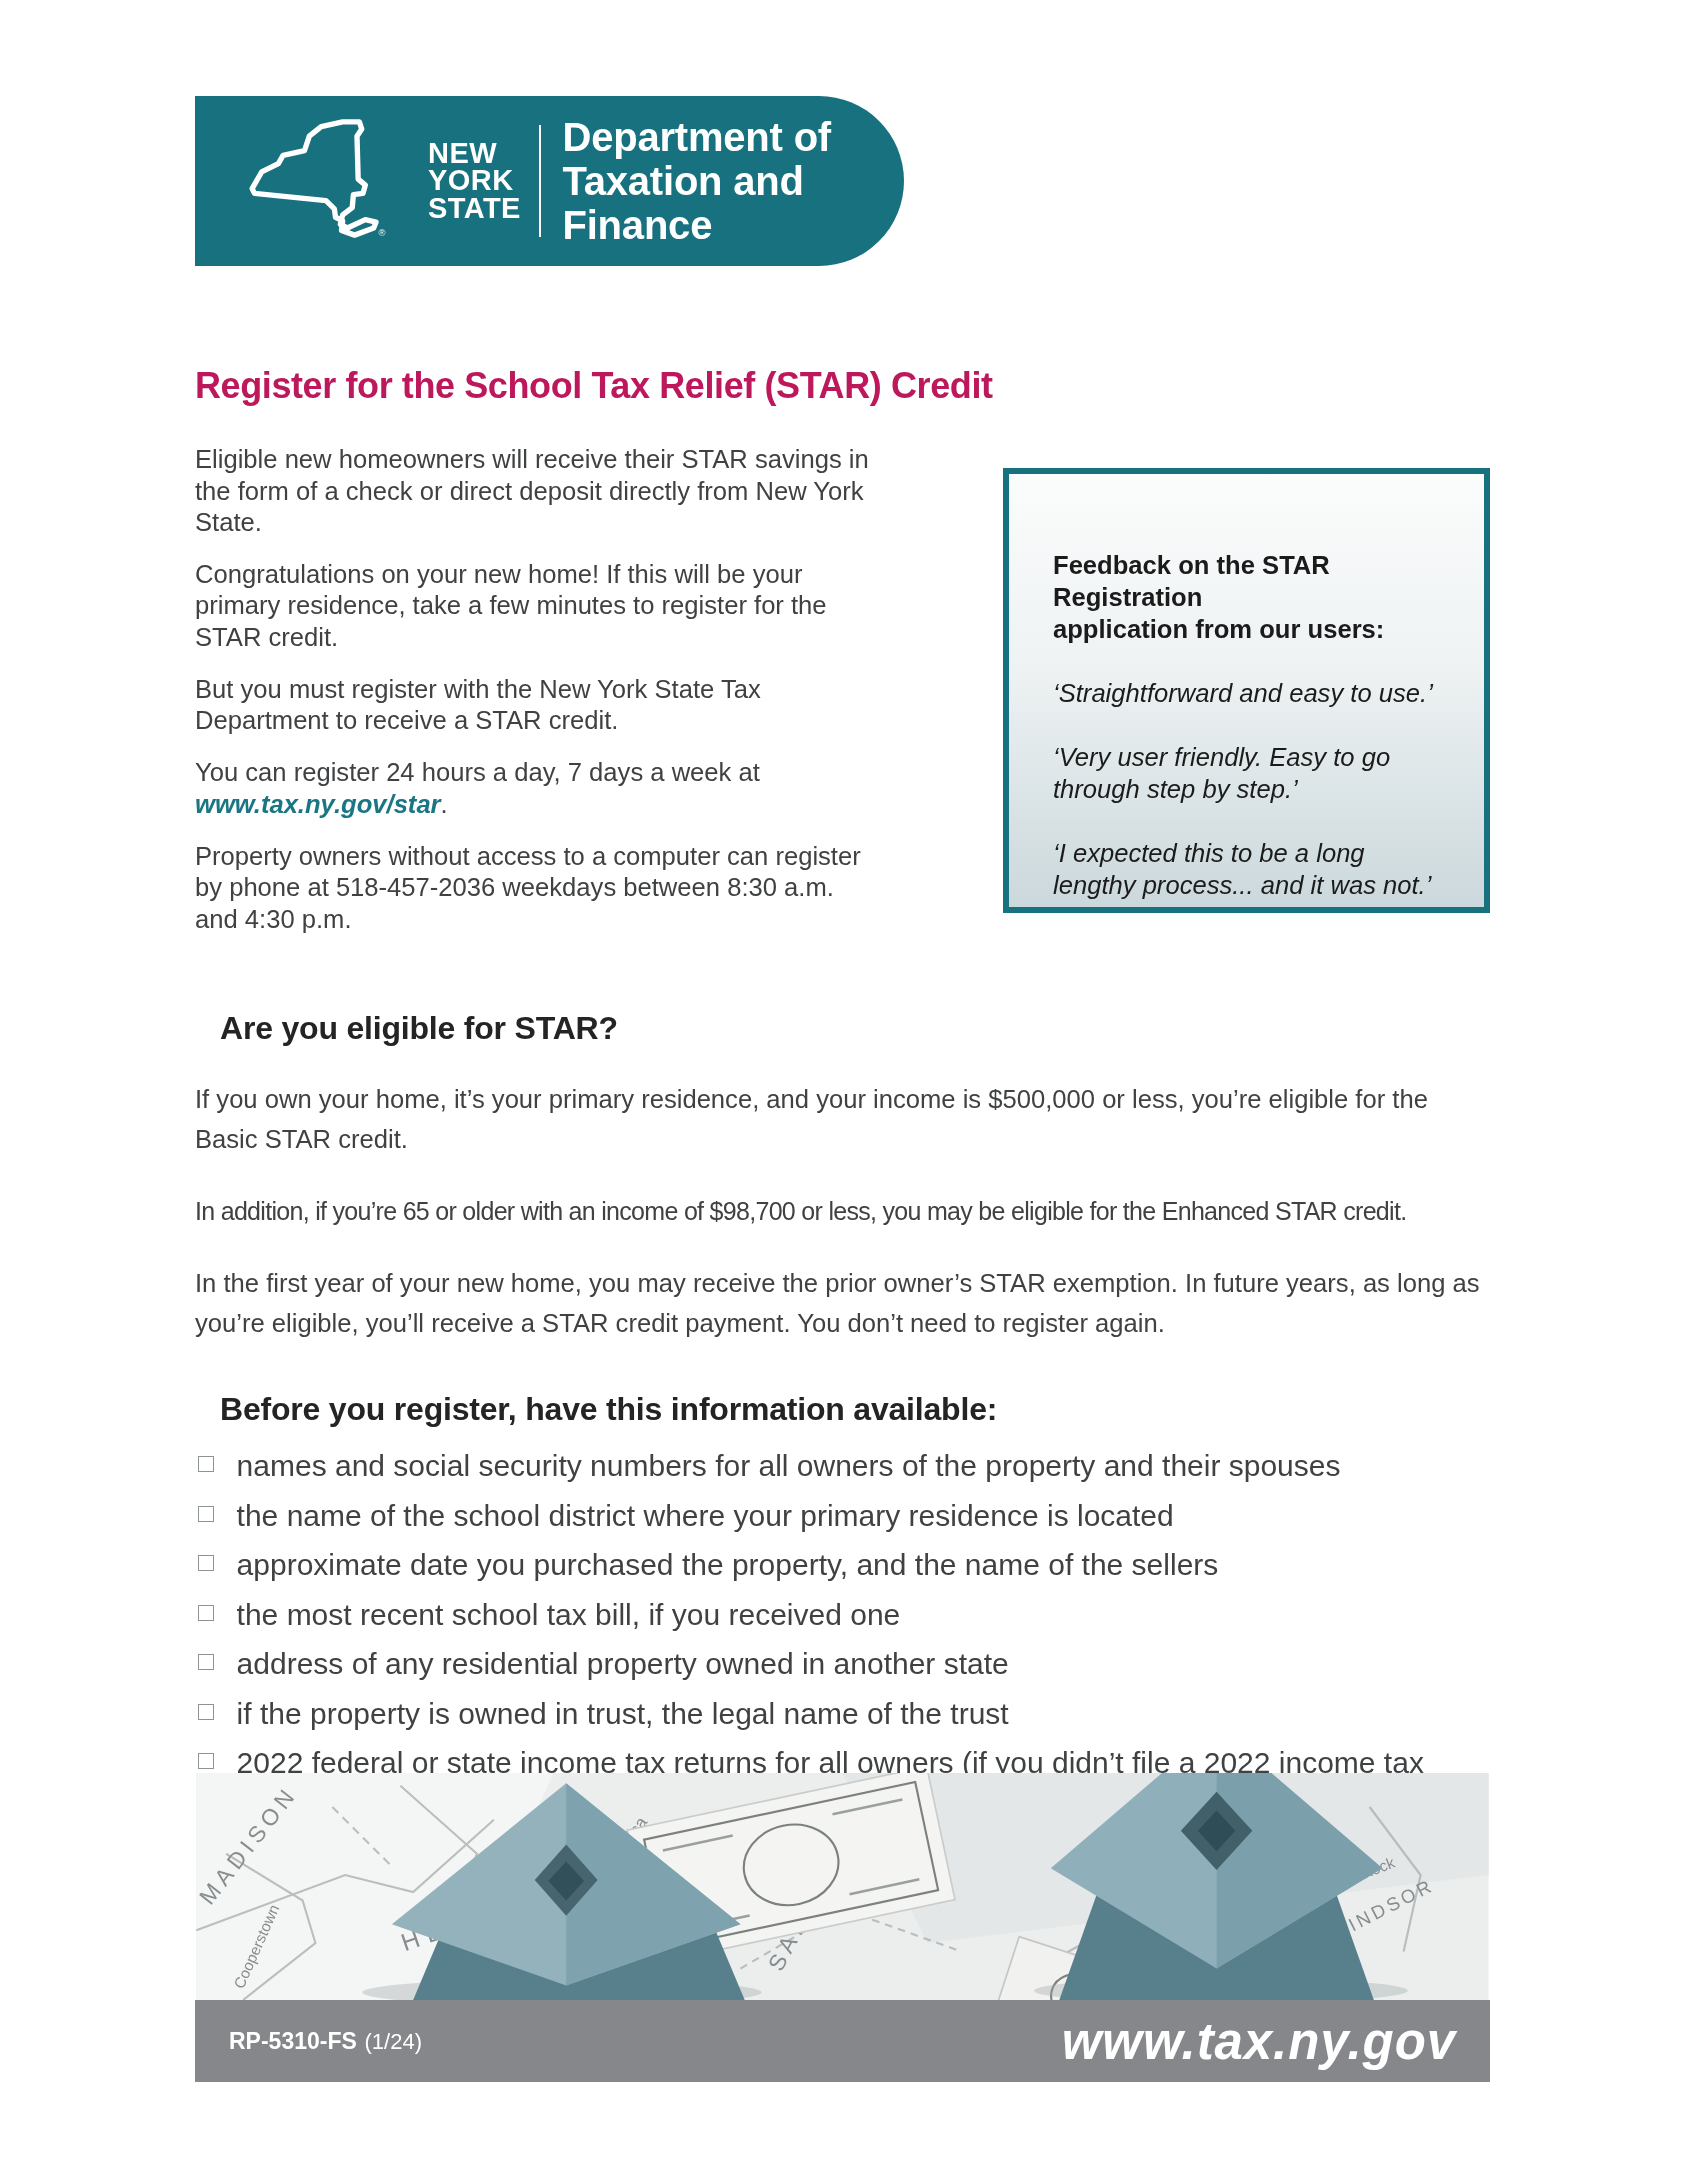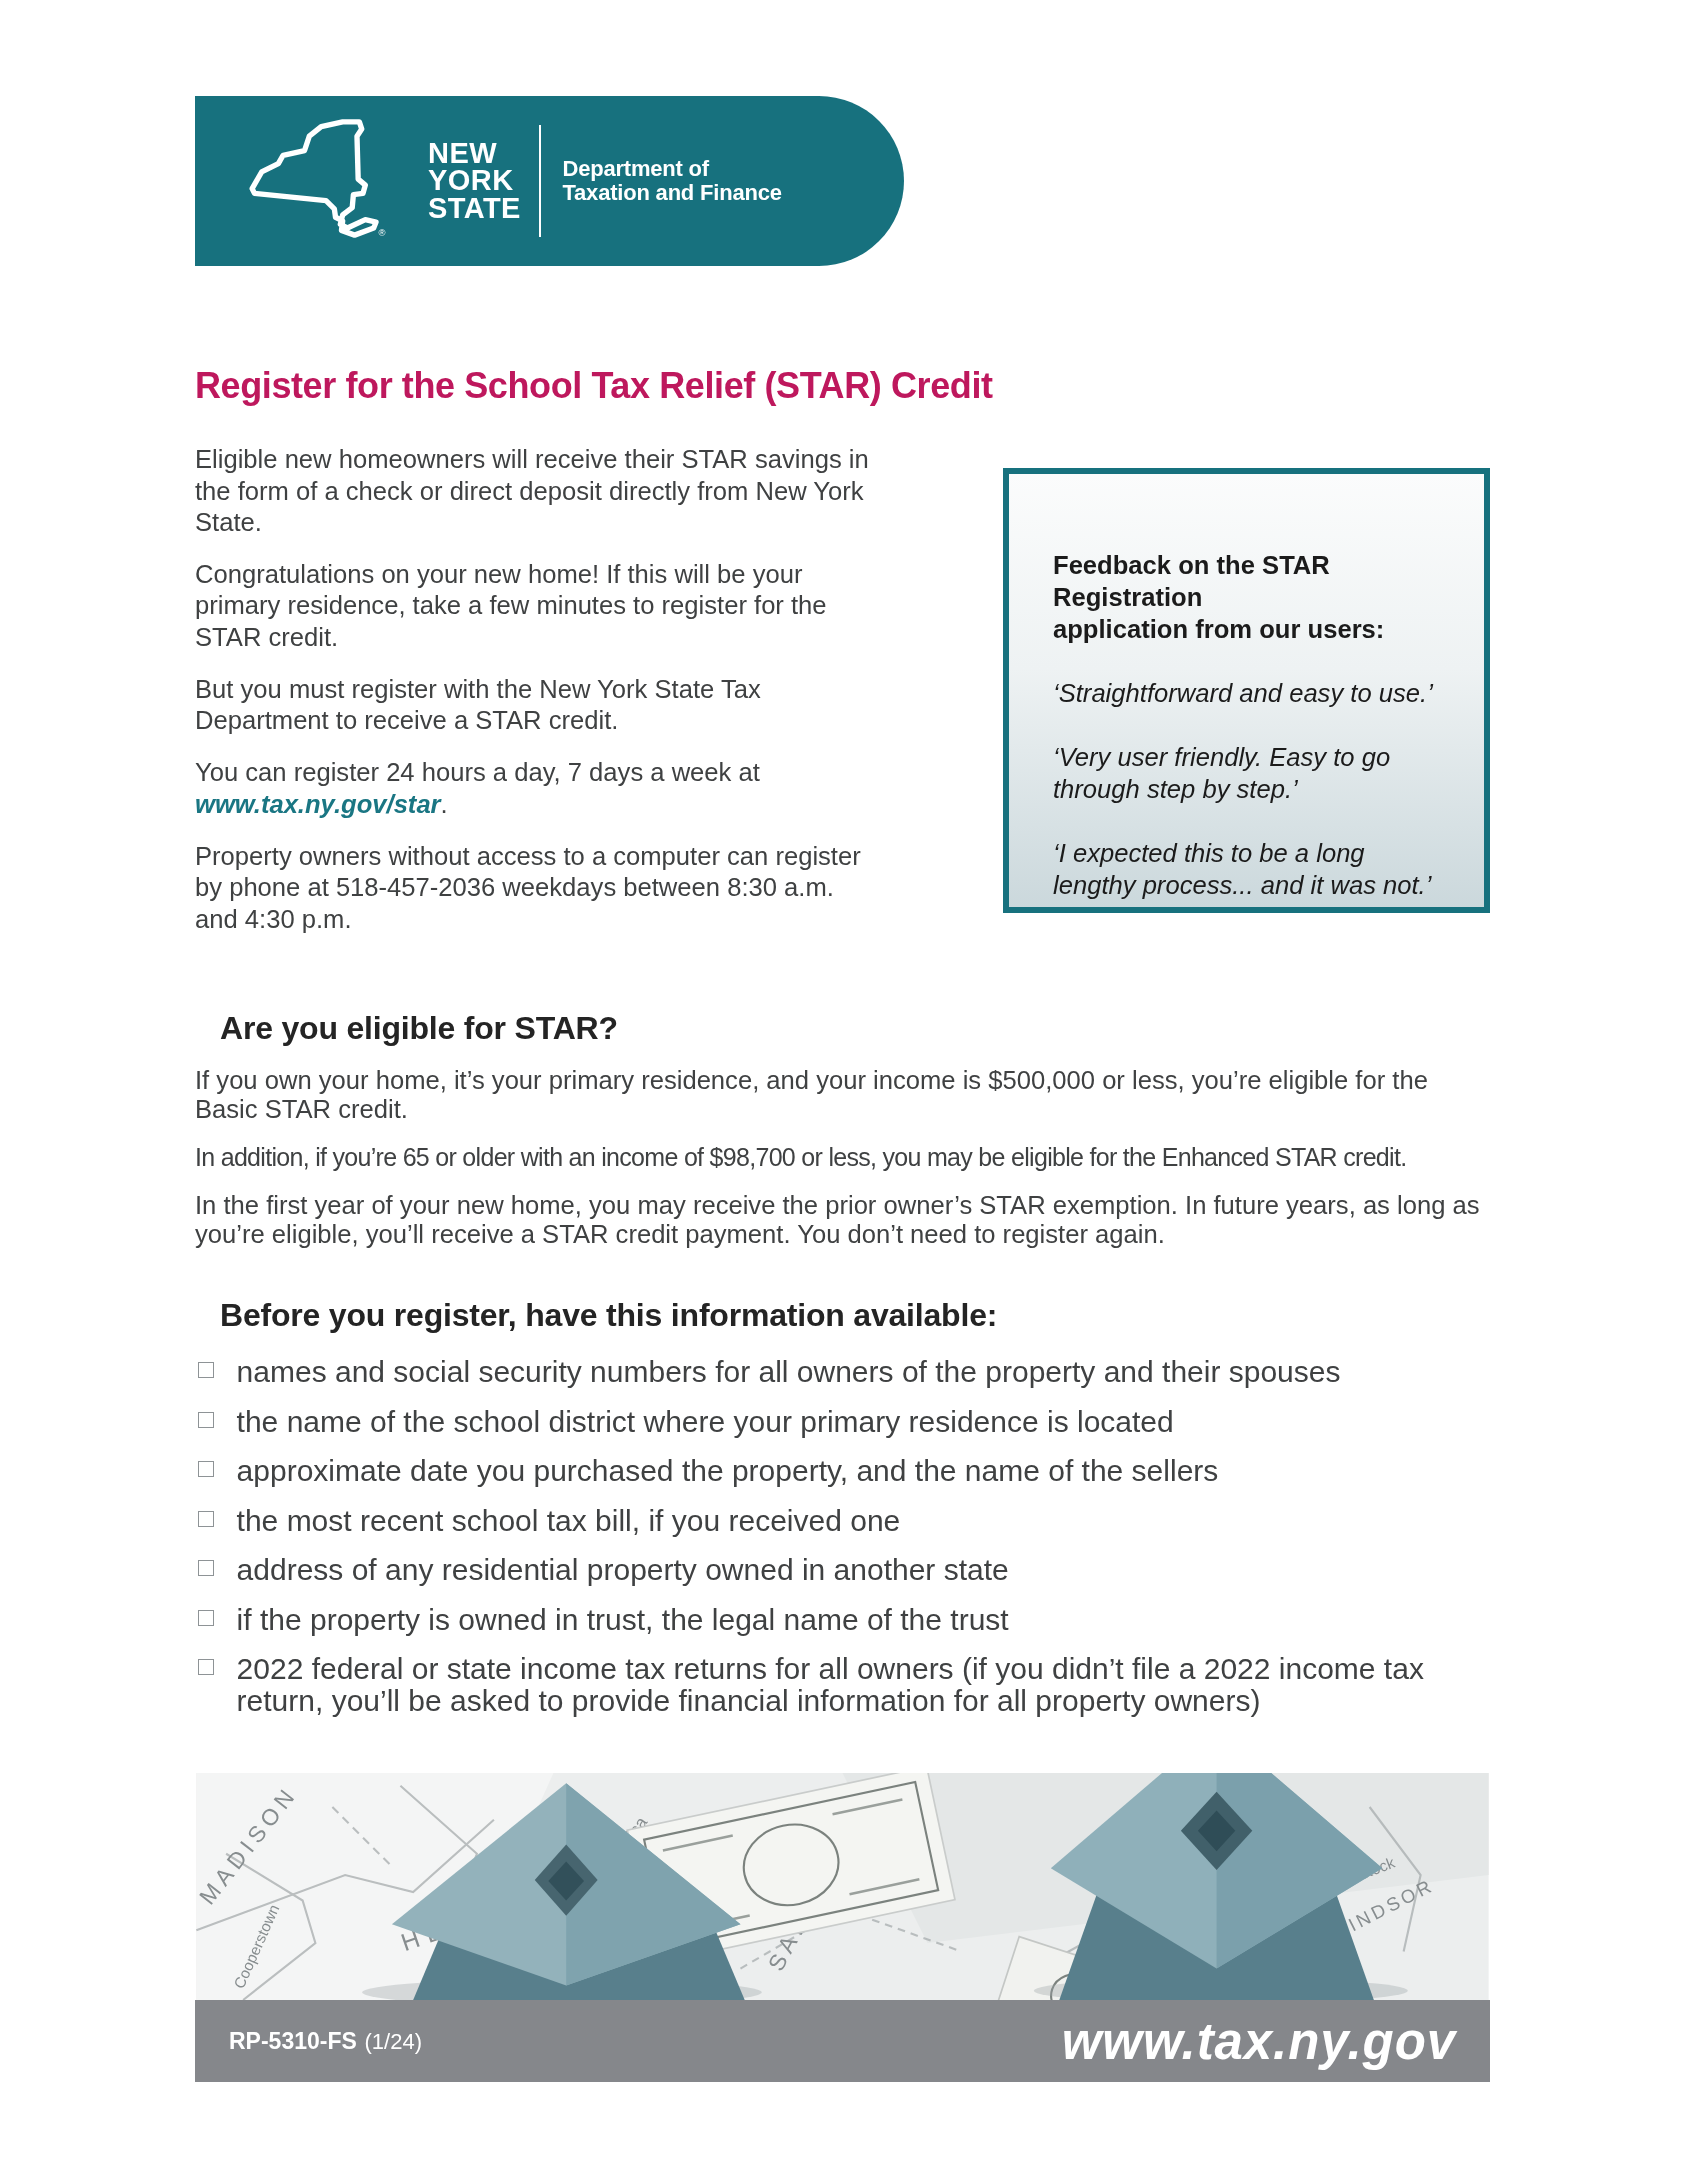--- a/index.html
+++ b/index.html
@@ -14,21 +14,21 @@
   .logo-banner {
     margin-top:96px; width:709px; height:170px; background:#17717e;
     border-radius:0 85px 85px 0; display:flex; align-items:center;
   }
   .ny-map { width:194px; height:143px; margin-left:34px; flex:0 0 auto; }
   .logo-wordmark {
     color:#fff; font-weight:bold; font-size:29px; line-height:0.95;
     letter-spacing:0.4px; margin-left:5.1px; flex:0 0 auto;
   }
   .logo-divider { width:2.6px; height:112px; background:#fff; margin:0 21px 0 18px; flex:0 0 auto; }
-  .logo-dept { color:#fff; font-weight:bold; font-size:22px; line-height:1.1; letter-spacing:-0.2px; }
+  .logo-dept { color:#fff; font-weight:bold; font-size:40px; line-height:1.1; letter-spacing:-0.2px; }
 
   
   .page-title {
     margin-top:99px; font-size:36px; font-weight:bold; color:#be185d; letter-spacing:-0.4px;
   }
 
   
   .columns { display:flex; justify-content:space-between; margin-top:37px; }
   .intro-col { width:675px; font-size:25.6px; line-height:31.5px; }
   .intro-col p { margin-bottom:20.4px; }
@@ -39,21 +39,21 @@
     background:linear-gradient(180deg,#fbfcfc 0%, #eef2f3 45%, #cbd8dc 100%);
     padding:75px 31px 0 44px; flex:0 0 auto;
   }
   .feedback-heading { font-weight:bold; font-size:25.6px; line-height:32px; color:#1b1b1b; white-space:pre-line; }
   .feedback-quote { font-style:italic; font-size:25.6px; line-height:32px; color:#1b1b1b; margin-top:32px; white-space:pre-line; }
 
   
   .section-heading { font-size:32px; font-weight:bold; color:#242424; letter-spacing:-0.2px;margin-left:25px; }
   .heading-eligible { margin-top:55px; }
   .heading-before { margin-top:48px; }
-  .full-par { font-size:25.6px; line-height:29px; margin-top:19px; }
+  .full-par { font-size:25.6px; line-height:40px; margin-top:32px; }
   .condensed { font-size:25px; letter-spacing:-0.7px; white-space:nowrap; }
 
   .checklist { margin-top:22px; }
   .check-item { display:flex; margin-bottom:18px; font-size:30px; line-height:31.5px; }
   .checkbox {
     flex:0 0 auto; width:16px; height:16px; border:1.7px solid #8e9396;
     margin:6px 23px 0 2.6px; background:transparent;
   }
   .check-text { flex:1 1 auto; }
 

